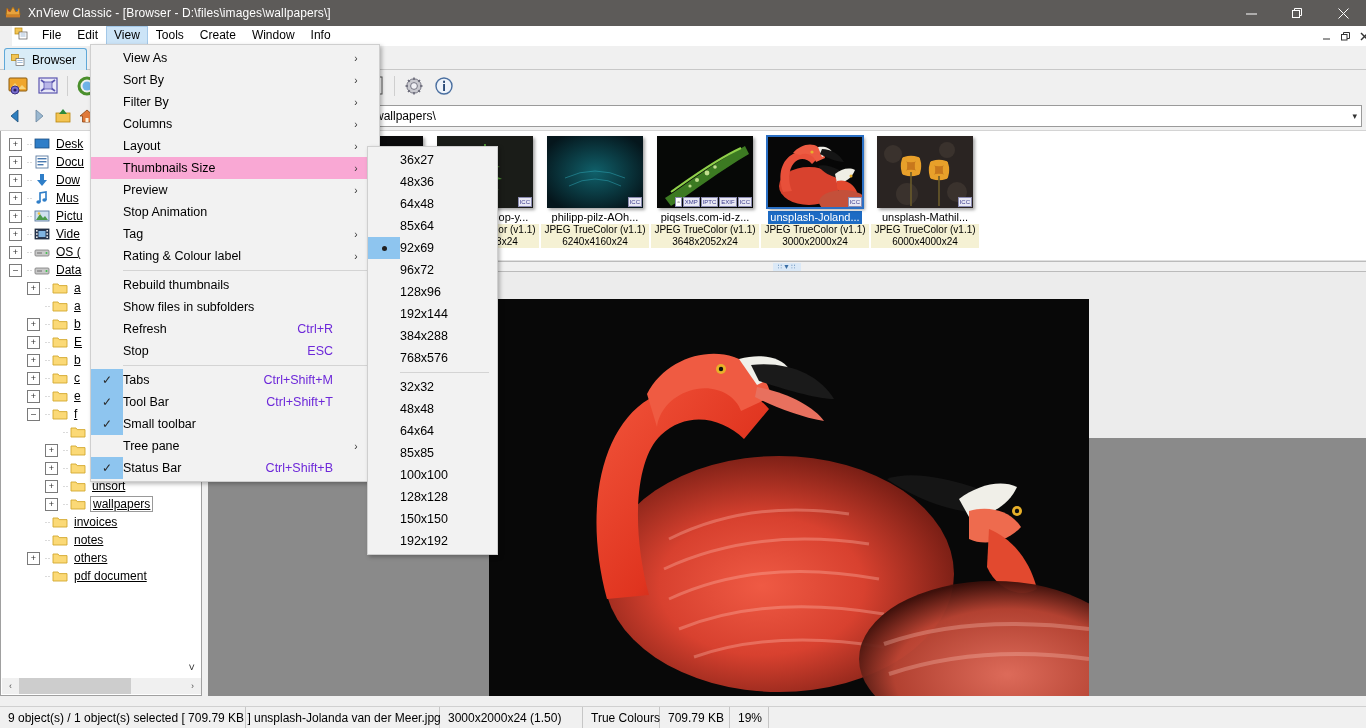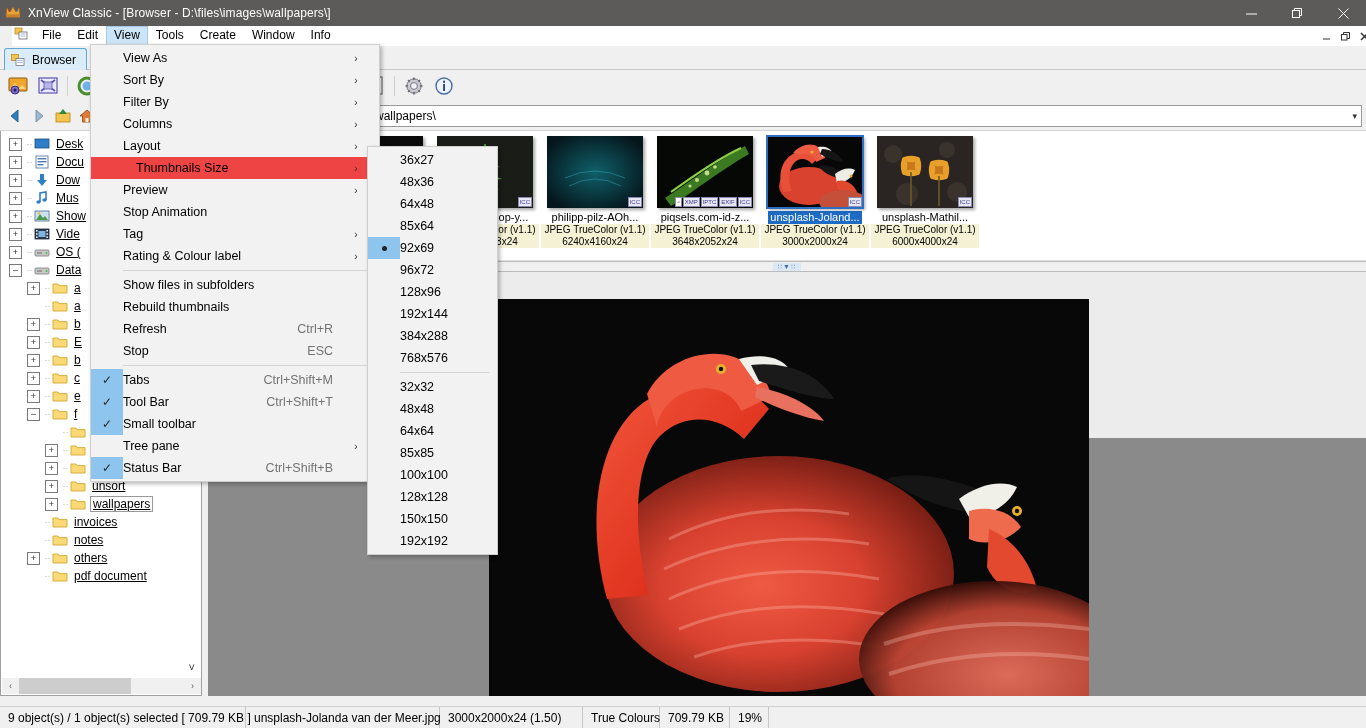--- a/index.html
+++ b/index.html
@@ -164,23 +164,23 @@
   }
   .mrow { height:22px; display:flex; align-items:center; font-size:12.5px;
           padding:0 12px 0 0; white-space:nowrap; }
   .mrow .check { width:32px; height:22px; display:flex; align-items:center; justify-content:center;
                  font-size:12px; color:#2b2b2b; }
   .mrow .check.on { background:#8ec5ef; }
   .mrow .radio { width:32px; height:22px; display:flex; align-items:center; justify-content:center; }
   .mrow .radio.on { background:#8ec5ef; }
   .mrow .radio .dot { width:5px; height:5px; border-radius:50%; background:#202020; }
   .mrow .mlabel { flex:1; padding-left:0px; }
-  .mrow .mshort { padding-right:12px; color:#737373; }
+  .mrow .mshort { padding-right:12px; color:#6d28d9; }
   .mrow .marrow { width:22px; text-align:center; font-size:10px; color:#333; }
-  .mrow.hl { background:#ef4444;gap:13px; }
+  .mrow.hl { background:#f9a8d4; }
   .msep { height:1px; background:#d4d4d4; margin:3px 8px 3px 32px; }
 
   #viewmenu { left:90px; top:44px; width:290px; }
   #viewmenu .mrow .mlabel { padding-left:0; }
   #sizemenu { left:367px; top:146px; width:131px; }
   #sizemenu .mrow { height:22px; }
   #sizemenu .mlabel { padding-left:0; }
 </style>
 </head>
 <body>
@@ -505,21 +505,21 @@
         </div>
         <div class="trow">
           <span style="width:8px;flex:0 0 auto"></span>
           <span class="texp">+</span>
           <span class="tdots">··</span>
           <span class="ticon"><svg width="16" height="14" viewBox="0 0 16 14">
               <rect x="1" y="2" width="14" height="10" fill="#cfe0ef" stroke="#5a7aa0" stroke-width="0.9"></rect>
               <path d="M2 11 L6 5 L9 9 L11 7 L14 11 Z" fill="#4a9a4a"></path>
               <circle cx="5" cy="4.5" r="1.3" fill="#f0c040"></circle>
             </svg></span>
-          <span class="tlabel">Show</span>
+          <span class="tlabel">Pictu</span>
         </div>
         <div class="trow">
           <span style="width:8px;flex:0 0 auto"></span>
           <span class="texp">+</span>
           <span class="tdots">··</span>
           <span class="ticon"><svg width="16" height="14" viewBox="0 0 16 14">
               <rect x="1" y="2" width="14" height="10" fill="#2b3a55" stroke="#1b2638" stroke-width="0.8"></rect>
               <g fill="#e8e8e8">
                 <rect x="2" y="3" width="1.6" height="1.6"></rect>
                 <rect x="2" y="6.2" width="1.6" height="1.6"></rect>
@@ -1029,27 +1029,27 @@
       </div>
       <div class="mrow">
         <span class="check"></span>
         <span class="mlabel">Rating &amp; Colour label</span>
         <span class="mshort"></span>
         <span class="marrow">›</span>
       </div>
       <div class="msep"></div>
       <div class="mrow">
         <span class="check"></span>
+        <span class="mlabel">Rebuild thumbnails</span>
+        <span class="mshort"></span>
+        <span class="marrow"></span>
+      </div>
+      <div class="mrow">
+        <span class="check"></span>
         <span class="mlabel">Show files in subfolders</span>
-        <span class="mshort"></span>
-        <span class="marrow"></span>
-      </div>
-      <div class="mrow">
-        <span class="check"></span>
-        <span class="mlabel">Rebuild thumbnails</span>
         <span class="mshort"></span>
         <span class="marrow"></span>
       </div>
       <div class="mrow">
         <span class="check"></span>
         <span class="mlabel">Refresh</span>
         <span class="mshort">Ctrl+R</span>
         <span class="marrow"></span>
       </div>
       <div class="mrow">

